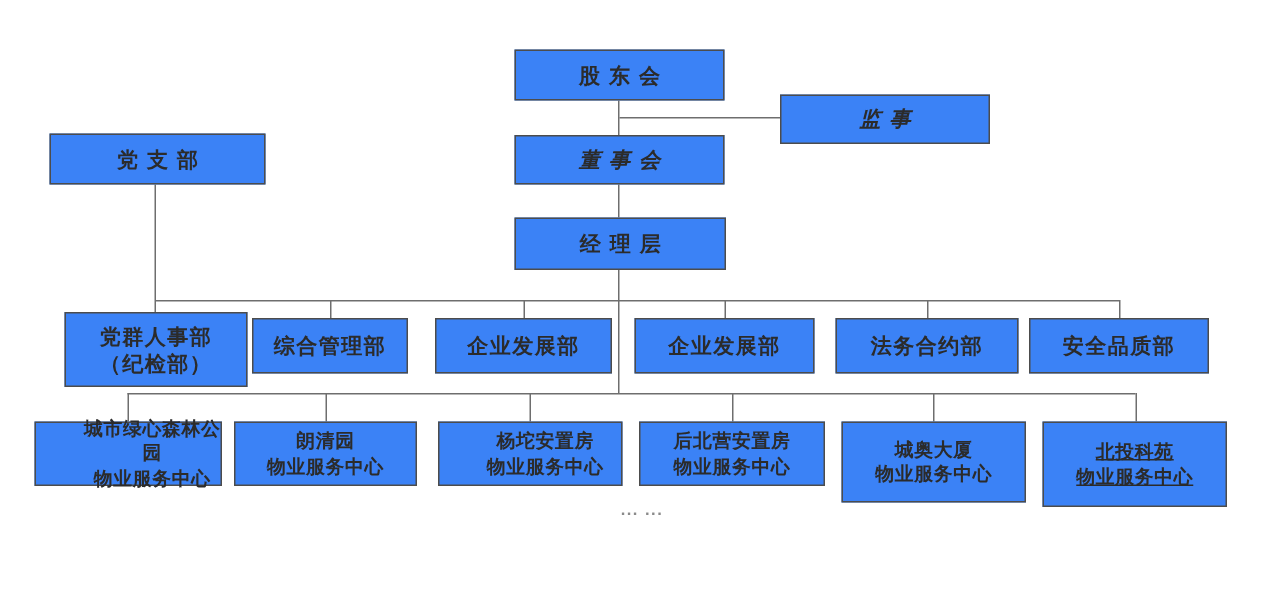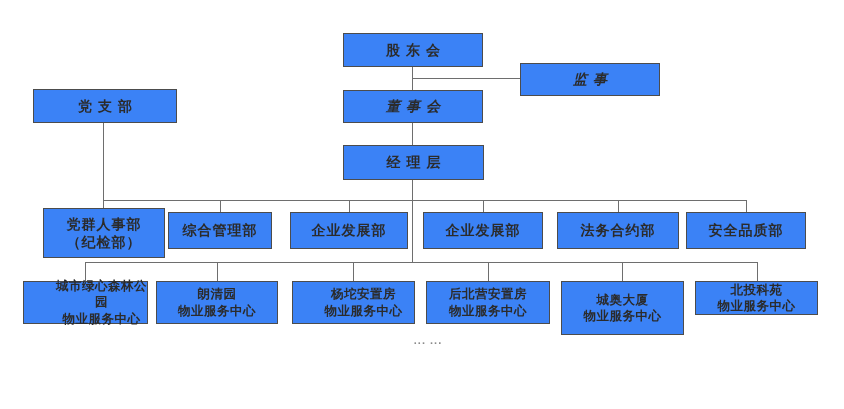--- a/index.html
+++ b/index.html
@@ -128,20 +128,20 @@
     <span>物业服务中心</span>
   </div>
   <div class="node node-center" style="left:426px; top:281px; width:124px; height:43px;">
     <span>后北营安置房</span>
     <span>物业服务中心</span>
   </div>
   <div class="node node-center" style="left:561px; top:281px; width:123px; height:54px;">
     <span>城奥大厦</span>
     <span>物业服务中心</span>
   </div>
-  <div class="node node-center" style="left:695px; top:281px; width:123px; height:34px;">
+  <div class="node node-center" style="left:695px; top:281px; width:123px; height:57px;text-decoration:underline;">
     <span>北投科苑</span>
     <span>物业服务中心</span>
   </div>
 
   <div class="ellipsis" style="left:396px; top:334px; width:64px;">... ...</div>
 
 </div>
 
 </body></html>

